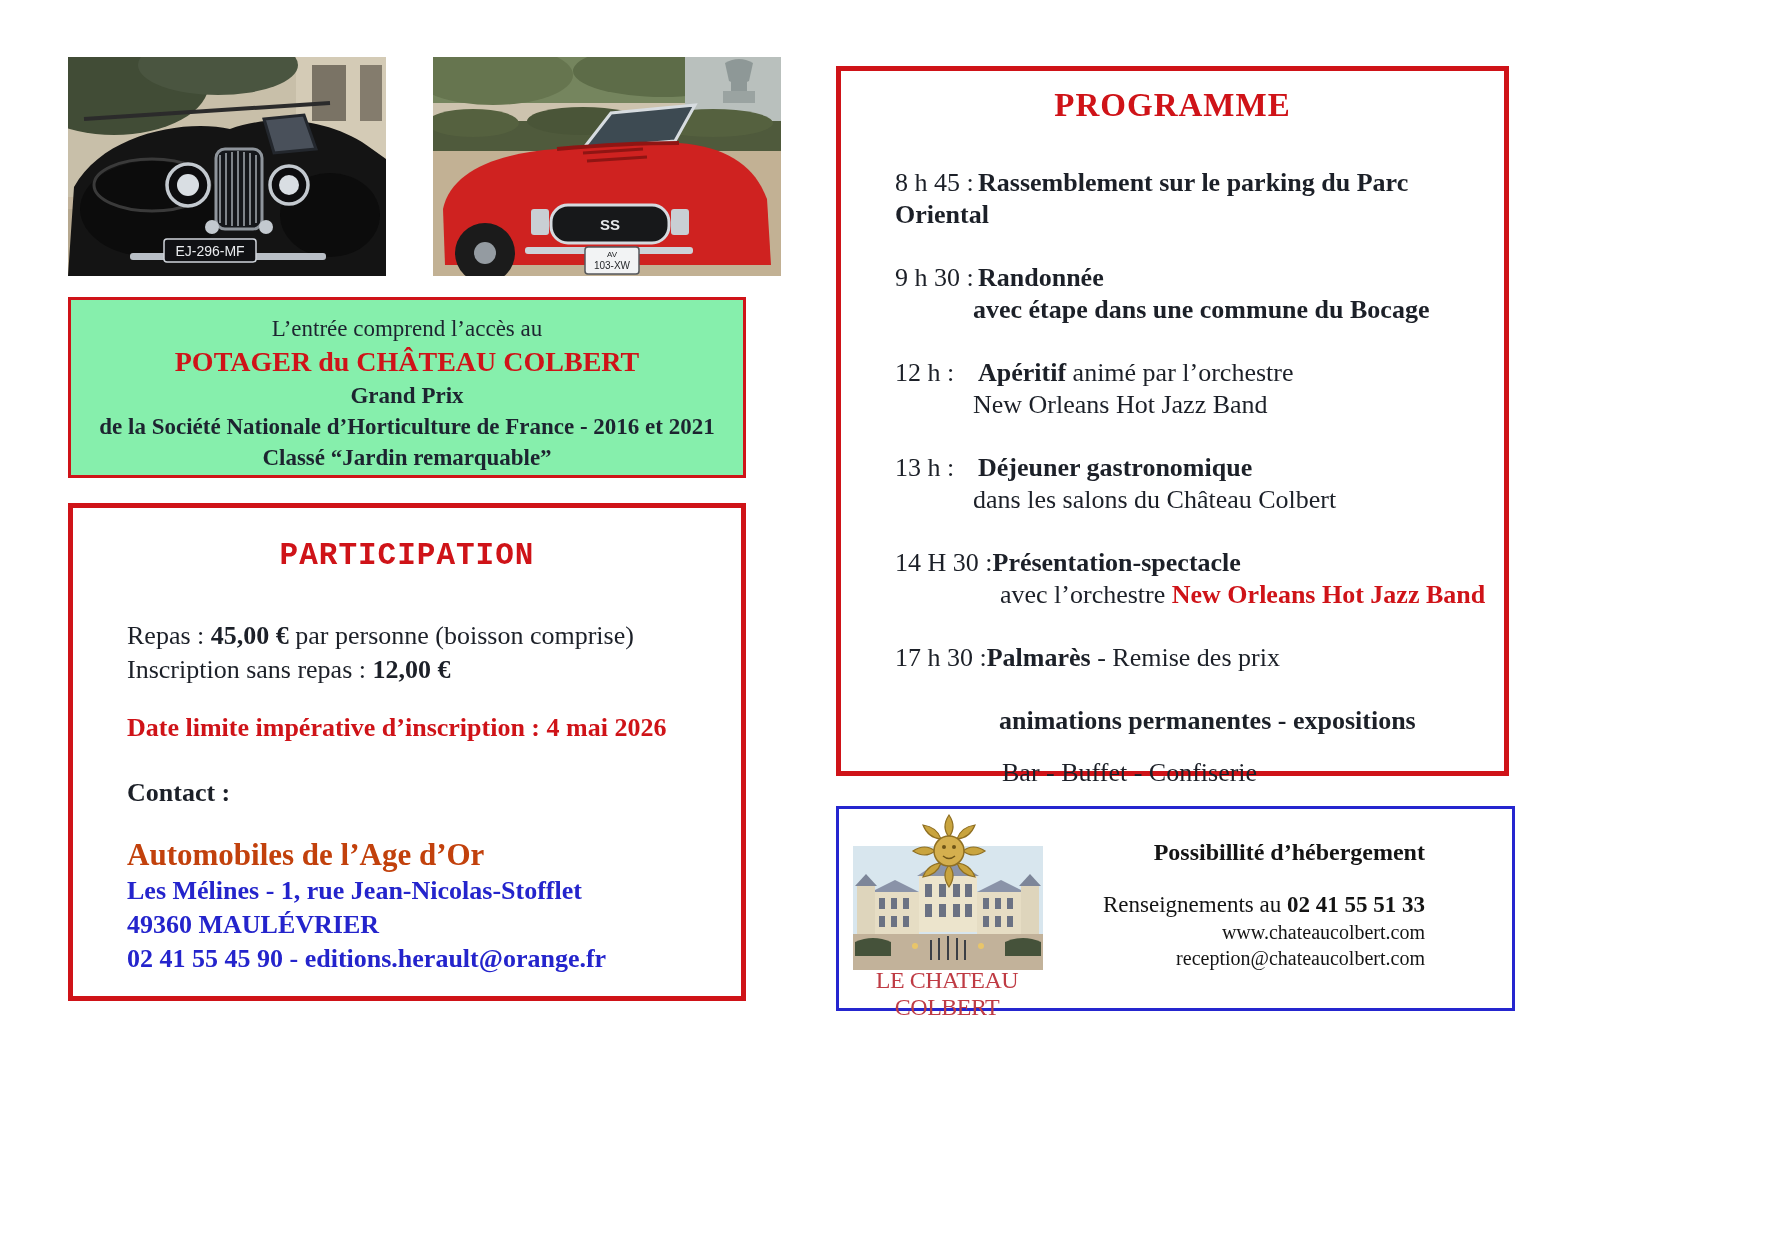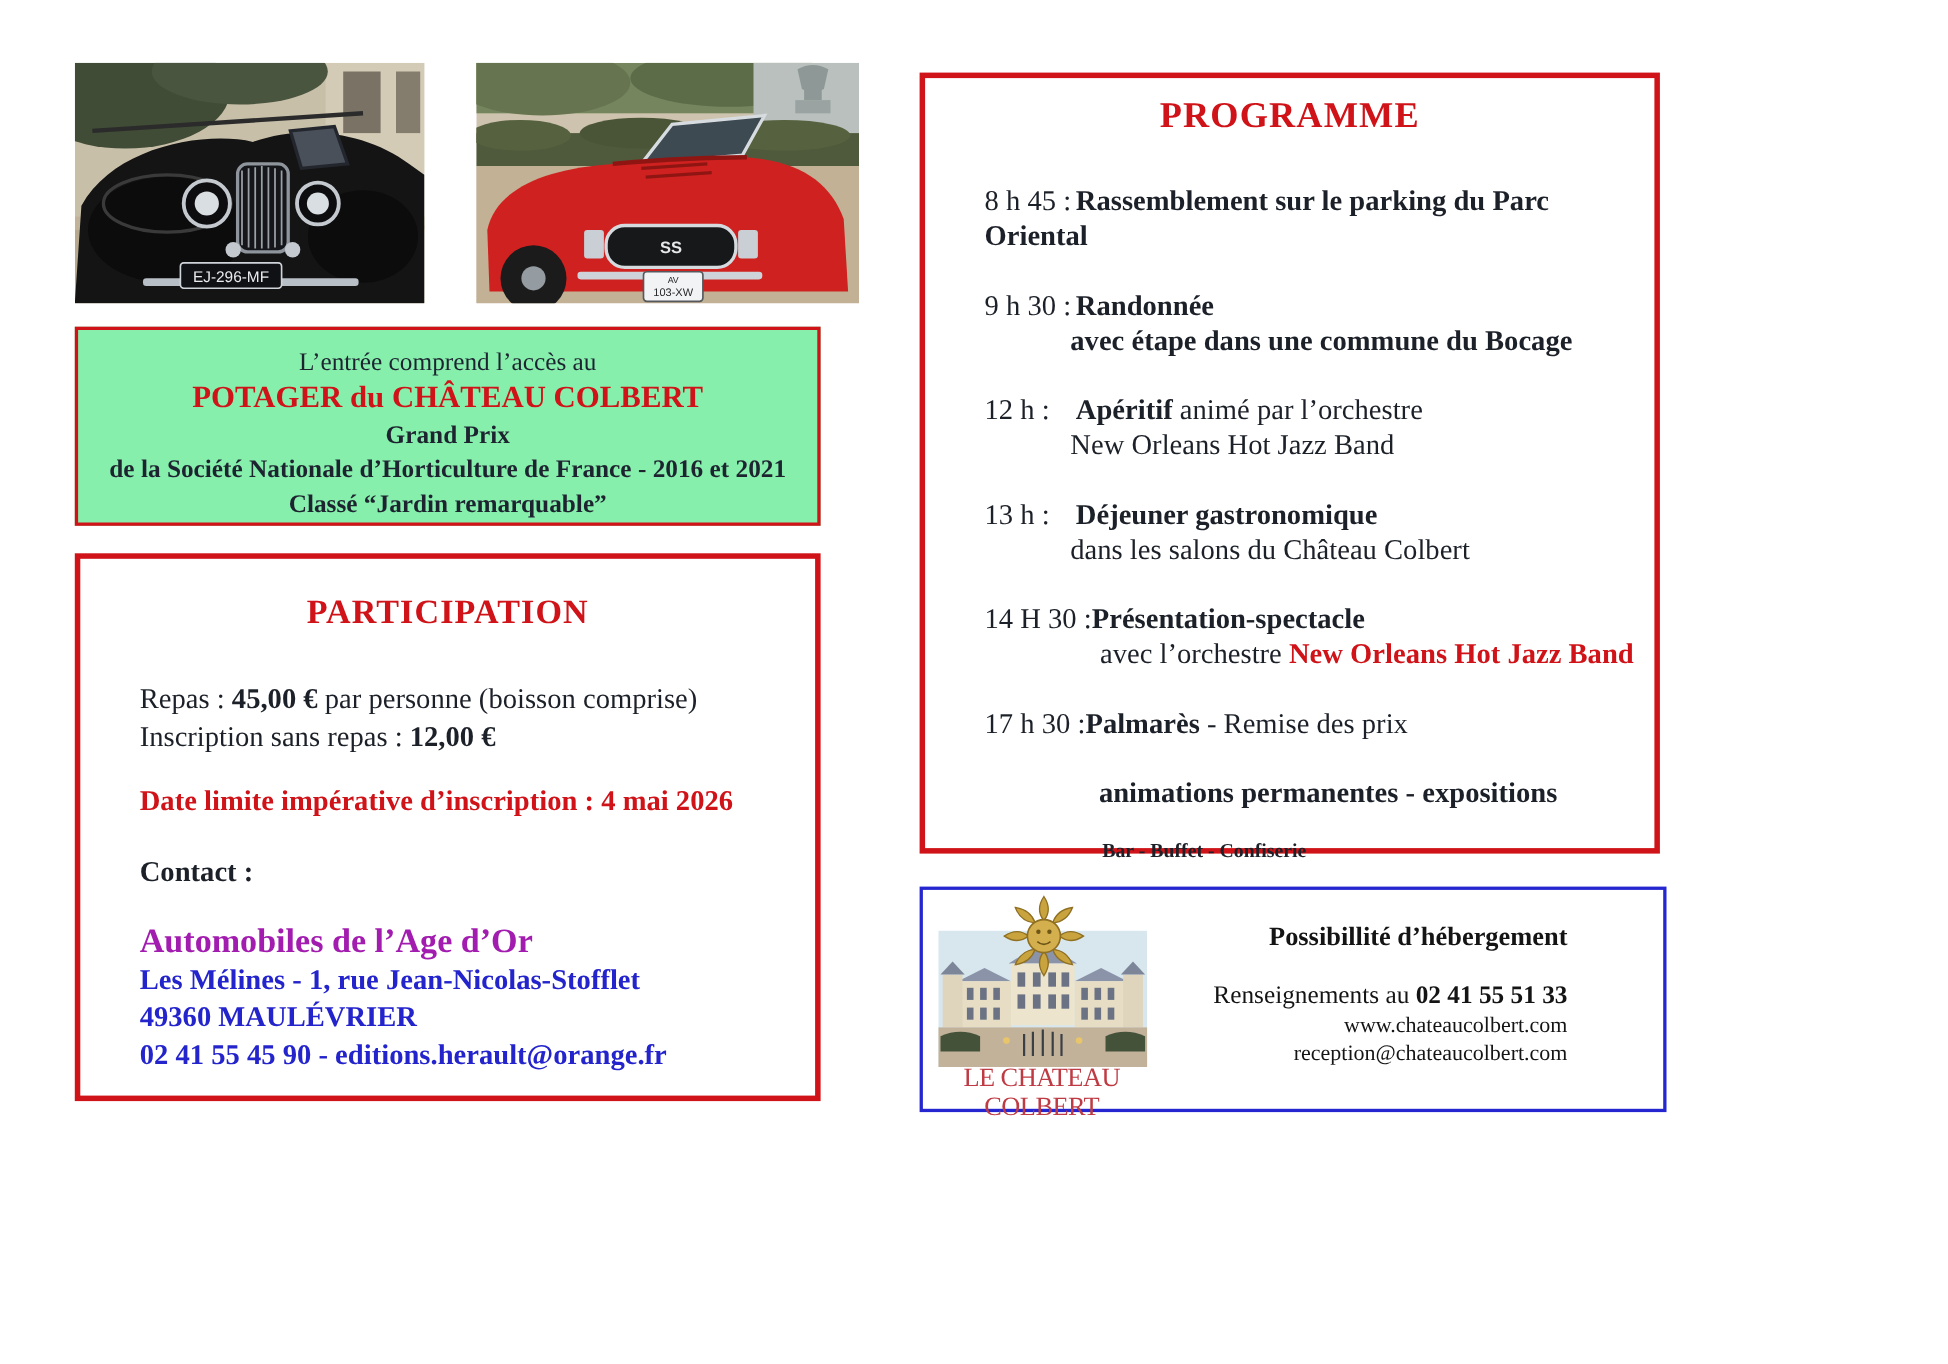--- a/index.html
+++ b/index.html
@@ -17,40 +17,40 @@
   .entry-box { position:absolute; left:68px; top:297px; width:678px; height:181px;
                background:#86efac; border:3px solid #cf1318; text-align:center; padding-top:14px; }
   .entry-l1 { font-size:23px; line-height:30px; color:#1d2430; }
   .entry-l2 { font-size:28px; line-height:36px; font-weight:bold; color:#cf1318; }
   .entry-l3, .entry-l4, .entry-l5 { font-size:23px; line-height:31px; font-weight:bold; color:#1d2430; }
 
   
   .participation-box { position:absolute; left:68px; top:503px; width:678px; height:498px;
                        border:5px solid #cf1318; background:#ffffff; padding:28px 20px 0 54px; }
   .participation-title { text-align:center; font-size:31px; line-height:40px; font-weight:bold;
-                         color:#cf1318; letter-spacing:1px; margin-right:34px; }
+                         color:#cf1318; letter-spacing:1px; margin-right:34px;font-family:Liberation Mono, monospace; }
   .price-lines { margin-top:43px; font-size:26px; line-height:34px; }
   .deadline { margin-top:24px; font-size:26px; line-height:34px; font-weight:bold; color:#cf1318; }
   .contact-label { margin-top:31px; font-size:26px; line-height:34px; font-weight:bold; }
-  .org-name { margin-top:26px; font-size:31px; line-height:38px; font-weight:bold; color:#a21caf; }
+  .org-name { margin-top:26px; font-size:31px; line-height:38px; font-weight:bold; color:#c2410c; }
   .addr { font-size:26px; line-height:34px; font-weight:bold; color:#2424cc; }
   .b { font-weight:bold; }
 
   
   .programme-box { position:absolute; left:836px; top:66px; width:673px; height:710px;
                    border:5px solid #cf1318; background:#ffffff; padding:14px 18px 0 54px; }
   .programme-title { text-align:center; font-size:33px; line-height:40px; font-weight:bold;
                      color:#cf1318; letter-spacing:1px; margin-bottom:42px; margin-right:36px; }
   .prog-item { font-size:26px; line-height:32px; margin-bottom:31px; }
   .ptime { display:inline-block; min-width:83px; }
   .prog-line2 { margin-left:78px; }
   .prog-line2.wider { margin-left:105px; }
   .red { color:#cf1318; }
   .prog-footer1 { font-size:26px; line-height:32px; font-weight:bold; margin-left:104px; margin-bottom:20px; }
-  .prog-footer2 { font-size:18px; line-height:32px; font-weight:bold; margin-left:107px; }
+  .prog-footer2 { font-size:26px; line-height:32px; font-weight:normal; margin-left:107px; }
 
   
   .lodging-box { position:absolute; left:836px; top:806px; width:679px; height:205px;
                  border:3px solid #2526cf; background:#ffffff; }
   .chateau-photo { position:absolute; left:14px; top:37px; width:190px; height:124px; }
   .sun-emblem { position:absolute; left:68px; top:2px; width:84px; height:80px; z-index:2; }
   .hotel-name { position:absolute; left:2px; top:158px; width:212px; text-align:center;
                 font-size:24px; font-weight:normal; color:#bf3b44; letter-spacing:-0.5px; }
   .lodging-text { position:absolute; left:264px; top:28px; font-family:Liberation Serif, serif;text-align:right; }
   .lodging-heading { font-size:24px; line-height:30px; font-weight:bold; color:#141414; }

